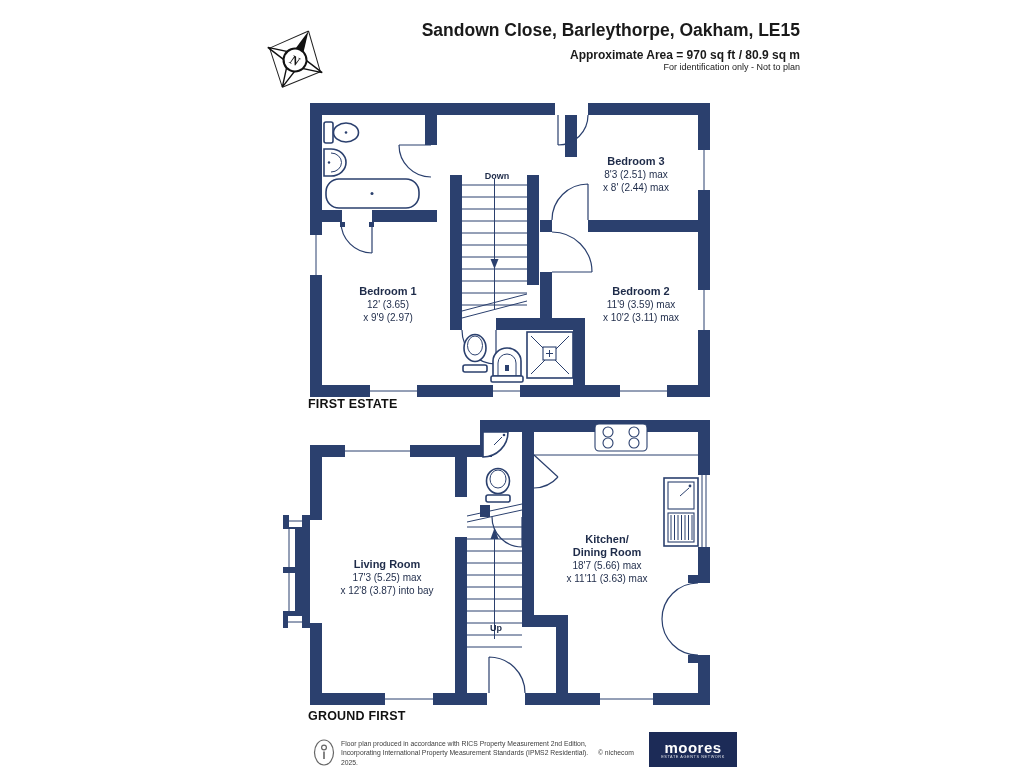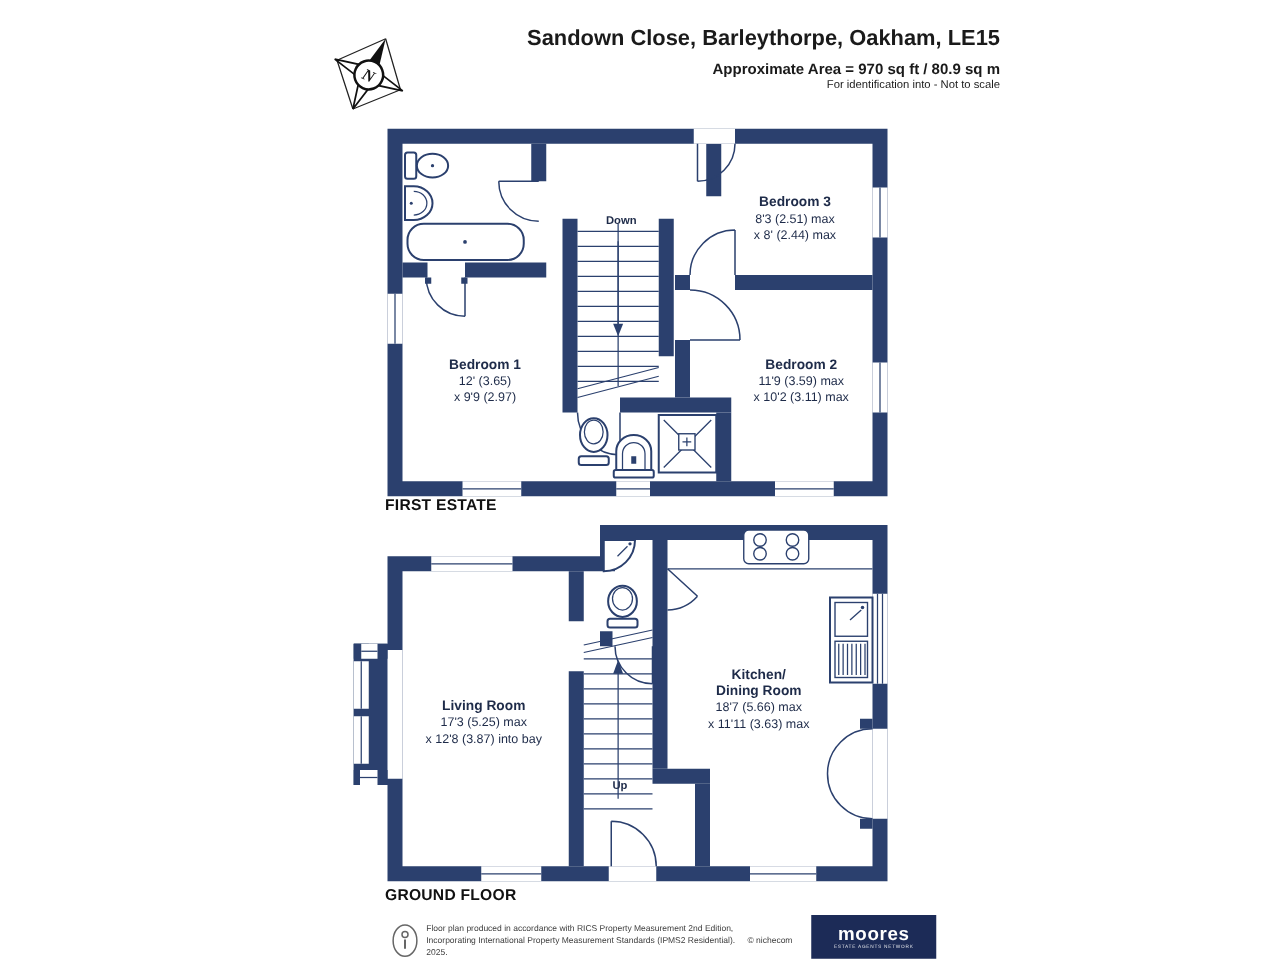--- a/index.html
+++ b/index.html
@@ -25,21 +25,21 @@
   .fx{fill:#ffffff;stroke:var(--wall);stroke-width:1.6;}
   .fxthin{fill:#ffffff;stroke:var(--wall);stroke-width:1.1;}
   .ln{stroke:var(--wall);stroke-width:1.2;fill:none;}
   .lnthin{stroke:var(--wall);stroke-width:1;fill:none;}
   .dot{fill:var(--wall);}
   .rname{font:bold 11px "Liberation Sans",sans-serif;fill:var(--navy-text);text-anchor:middle;}
   .rdim{font:10px "Liberation Sans",sans-serif;fill:var(--navy-text);text-anchor:middle;}
   .sdir{font:bold 9px "Liberation Sans",sans-serif;fill:var(--navy-text);text-anchor:middle;}
 
   .footer-text{font-size:6.8px;color:#3c3c3c;line-height:9.4px;}
-  .moores{width:100px;height:35px;background:var(--logo-bg);color:#fff;text-align:center;
+  .moores{width:88px;height:35px;background:var(--logo-bg);color:#fff;text-align:center;
           display:flex;flex-direction:column;justify-content:center;align-items:center;}
   .moores .name{font-size:15px;font-weight:bold;letter-spacing:.5px;line-height:14px;text-transform:lowercase;}
   .moores .tag{font-size:3.8px;letter-spacing:.6px;opacity:.85;}
 </style>
 </head>
 <body>
 
 <div id="page">
 
   <svg class="abs" style="left:252px;top:20px" width="86" height="76" viewBox="0 0 86 76">
@@ -49,21 +49,21 @@
       <polygon points="-30,0 -5.5,-5.5 0,0 -5.5,5.5" fill="#fff" stroke="#111" stroke-width="1.4"></polygon>
       <polygon points="30,0 5.5,-5.5 0,0 5.5,5.5" fill="#fff" stroke="#111" stroke-width="1.4"></polygon>
       <polygon points="0,-32 -5.5,-5.5 0,0 5.5,-5.5" fill="#111"></polygon>
       <circle cx="0" cy="0" r="11.5" fill="#fff" stroke="#111" stroke-width="2"></circle>
       <text x="0" y="4.8" text-anchor="middle" style="font:italic bold 13px &quot;Liberation Serif&quot;,serif;fill:#111">N</text>
     </g>
   </svg>
 
   <div class="abs rightcol title" style="top:20px">Sandown Close, Barleythorpe, Oakham, LE15</div>
   <div class="abs rightcol area-line" style="top:48px">Approximate Area = 970 sq ft / 80.9 sq m</div>
-  <div class="abs rightcol disclaimer" style="top:62px">For identification into - Not to scale</div>
+  <div class="abs rightcol disclaimer" style="top:62px">For identification only - Not to plan</div>
 
   <svg class="abs" style="left:300px;top:95px" width="420" height="320" viewBox="0 0 420 320">
 
     <g>
       <path class="wall" fill-rule="evenodd" d="M10,8 H410 V302 H10 Z M22,20 H398 V290 H22 Z"></path>
       <rect class="wall" x="125" y="20" width="12" height="30"></rect>
       <rect class="wall" x="22" y="115" width="20" height="12"></rect>
       <rect class="wall" x="72" y="115" width="65" height="12"></rect>
       <rect class="wall" x="40" y="127" width="5" height="5"></rect>
       <rect class="wall" x="69" y="127" width="5" height="5"></rect>
@@ -234,21 +234,21 @@
       <text class="rname" x="112" y="153">Living Room</text>
       <text class="rdim" x="112" y="166">17'3 (5.25) max</text>
       <text class="rdim" x="112" y="179">x 12'8 (3.87) into bay</text>
       <text class="rname" x="332" y="128">Kitchen/</text>
       <text class="rname" x="332" y="141">Dining Room</text>
       <text class="rdim" x="332" y="154">18'7 (5.66) max</text>
       <text class="rdim" x="332" y="167">x 11'11 (3.63) max</text>
     </g>
   </svg>
 
-  <div class="abs floor-label" style="left:308px;top:709px">GROUND FLOOR</div>
+  <div class="abs floor-label" style="left:308px;top:709px">GROUND FIRST</div>
 
   <svg class="abs" style="left:313px;top:739px" width="22" height="27" viewBox="0 0 22 27">
     <ellipse cx="11" cy="13.5" rx="9.5" ry="12.5" fill="none" stroke="#666" stroke-width="1.2"></ellipse>
     <circle cx="11" cy="8.5" r="2.4" fill="none" stroke="#666" stroke-width="1.2"></circle>
     <path d="M11,12.5 V20" stroke="#666" stroke-width="1.6" fill="none"></path>
   </svg>
 
   <div class="abs footer-text" style="left:341px;top:739px;width:310px">
     <div>Floor plan produced in accordance with RICS Property Measurement 2nd Edition,</div>
     <div>

